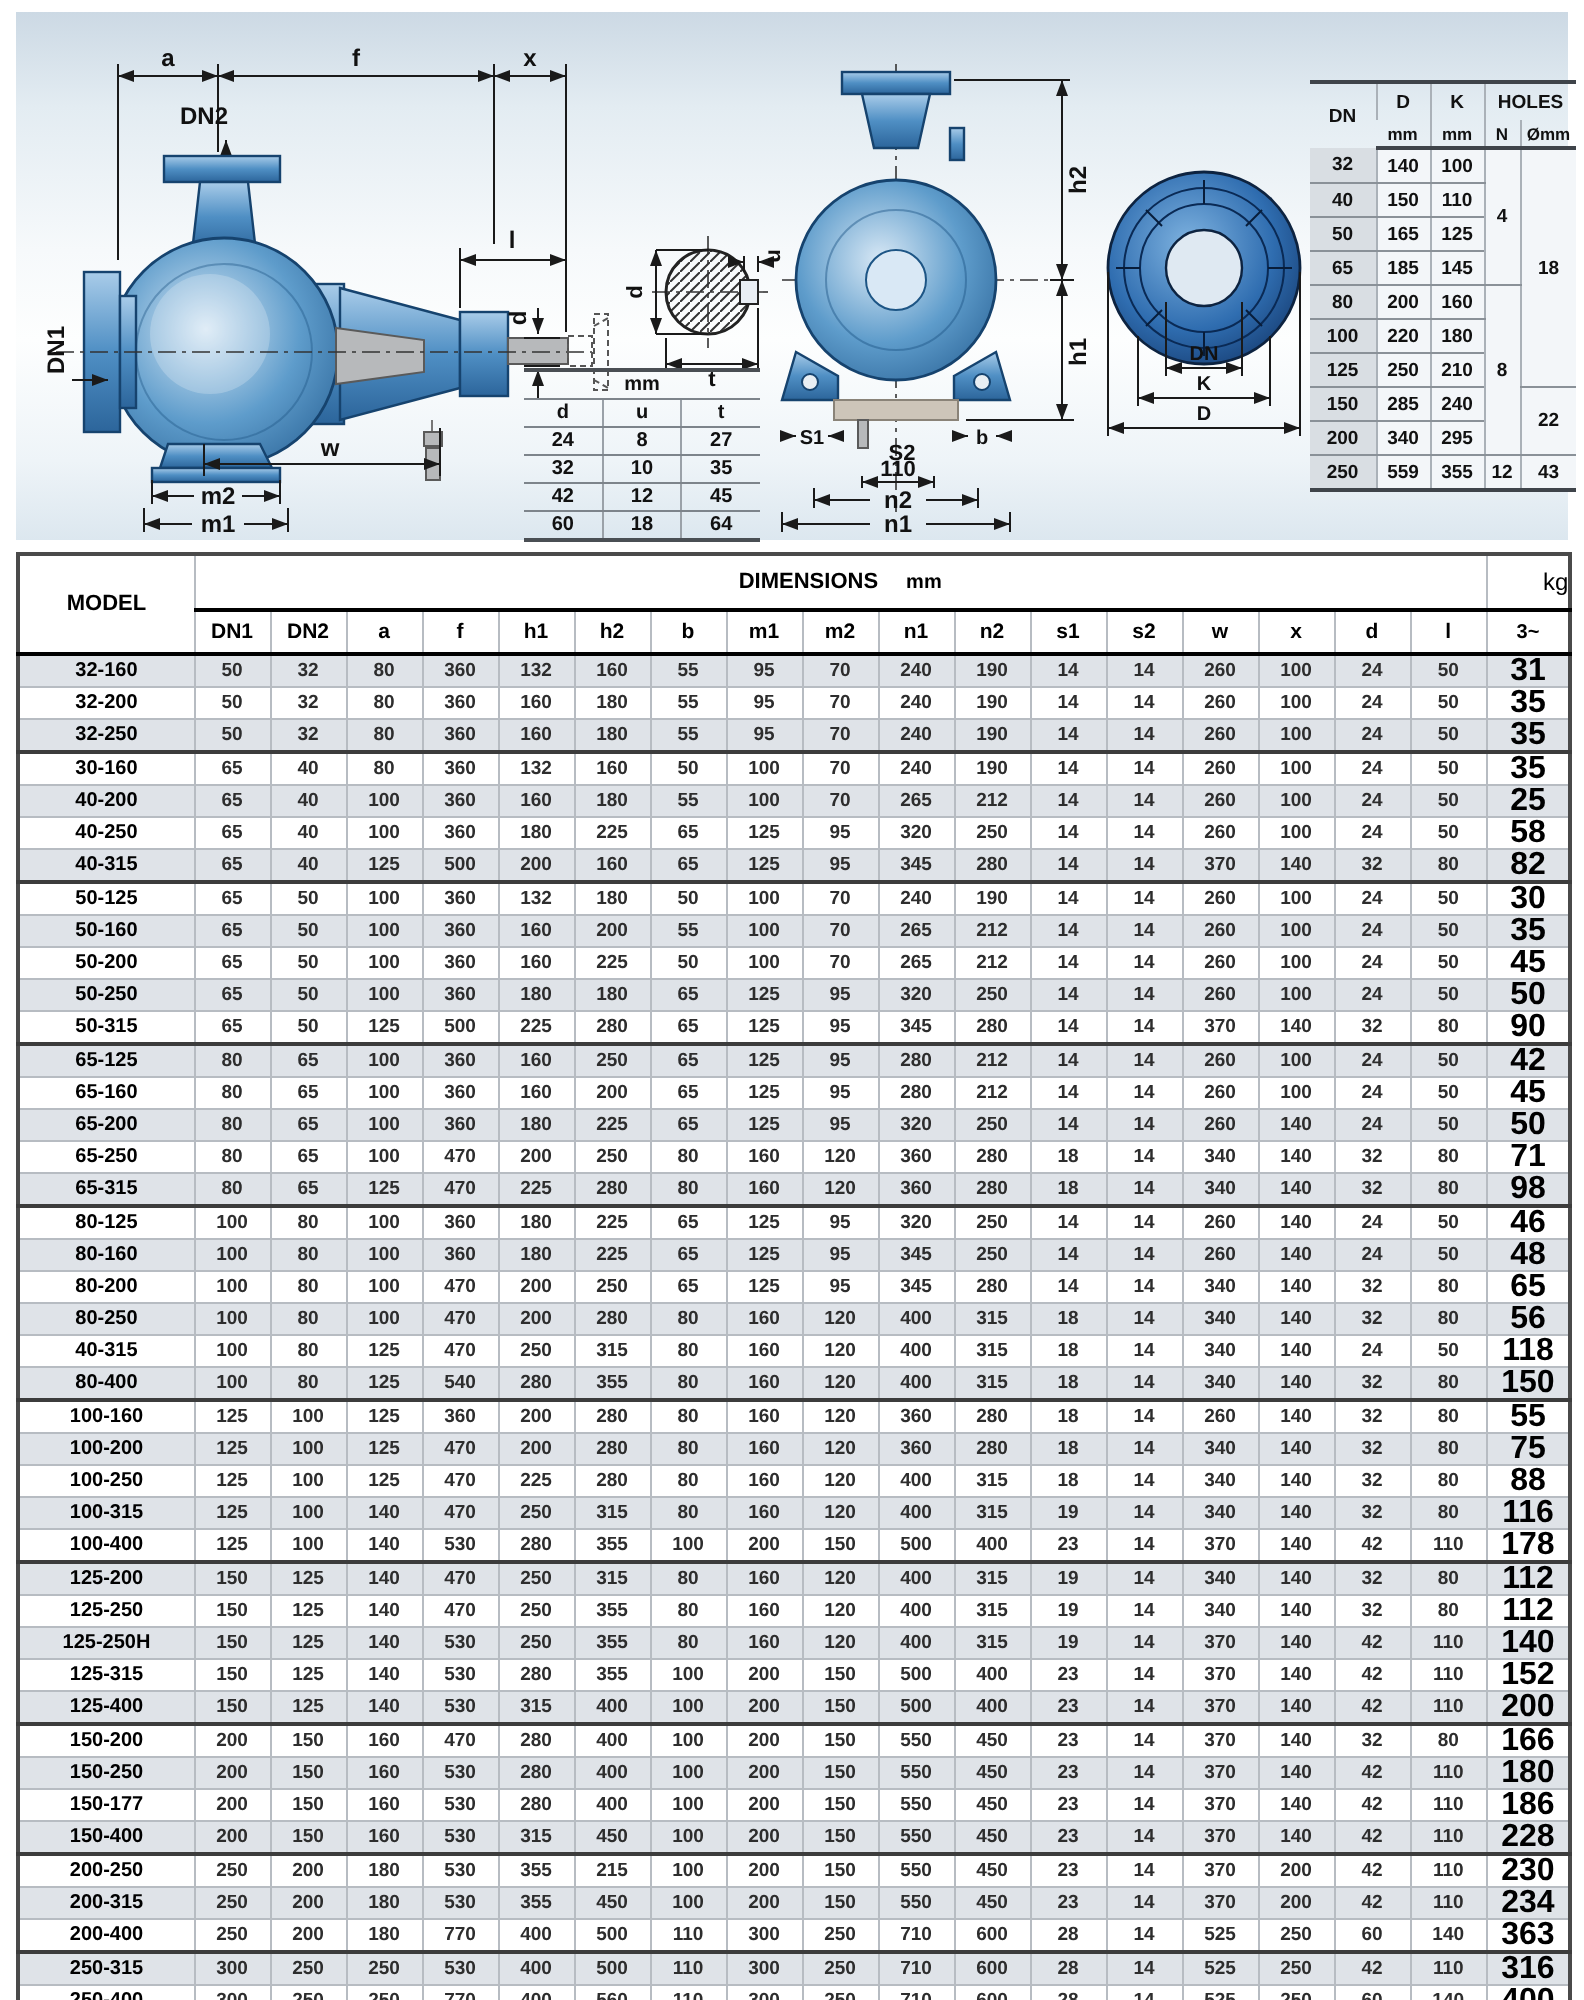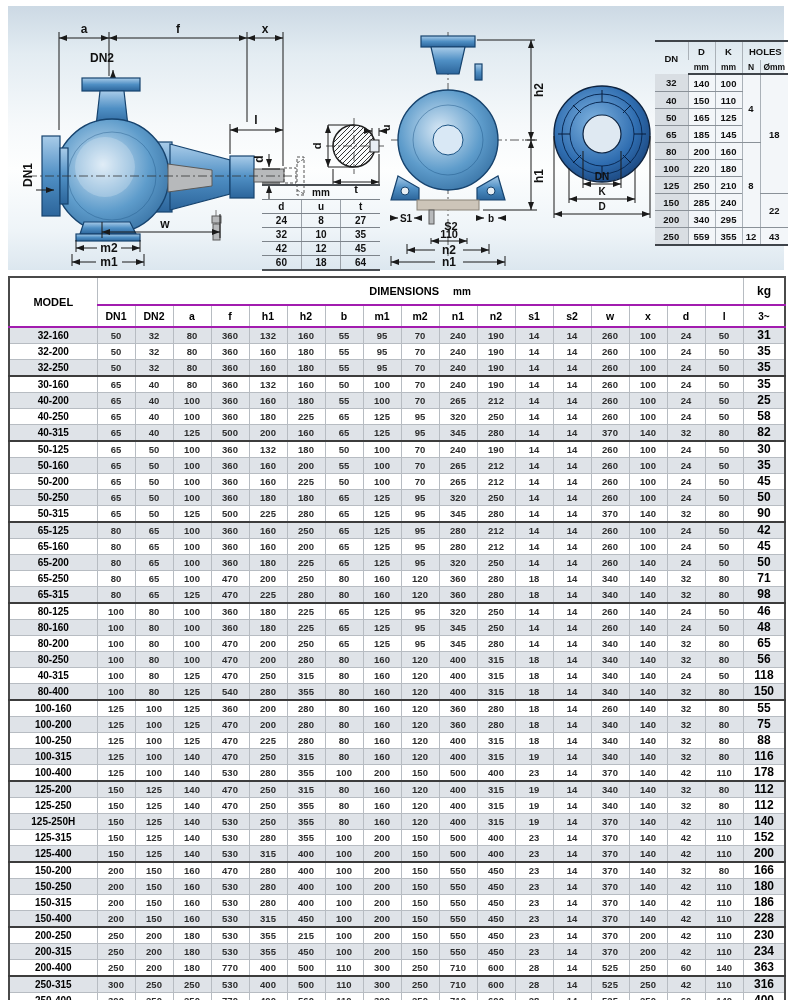--- a/index.html
+++ b/index.html
@@ -30,30 +30,30 @@
   .dn thead tr:first-child th{border-top:2px solid #3f444a;height:18px;border-bottom:none;}
   .dn thead tr+tr th{font-size:8.5px;border-bottom:2px solid #3f444a;height:13px;}
   .dn th+th,.dn td+td{border-left:1px solid #aab1b8;}
   .dn tbody tr:last-child td{border-bottom:2px solid #3f444a;}
   .dn td.dncol{background:#d9dee3;}
   .dn td.spancell{background:#f3f6f9;}
   
   .dim{position:absolute;left:8px;top:276px;width:776px;table-layout:fixed;
        border:2px solid #4a4a4a;}
   .dim th,.dim td{border:1px solid #b7bcc2;text-align:center;padding:0;}
-  .dim thead th{border-bottom:2px solid #a21caf;color:#000;}
+  .dim thead th{border-bottom:2px solid #000000;color:#000;}
   .dim .modelh{font-size:11px;font-weight:bold;}
   .dim .dimh{font-size:11px;font-weight:bold;height:26px;}
   .dim .dimh .unit{margin-left:14px;font-size:10px;}
-  .dim .kgh{font-size:12px;font-weight:bold;}
+  .dim .kgh{font-size:12px;font-weight:normal;text-align:right;}
   .dim .cols th{font-size:10.5px;font-weight:bold;height:20px;}
   .dim .cols .kgsub{font-size:10px;}
   .dim td{font-size:9.5px;font-weight:bold;color:#2d2d2d;height:11px;padding:2px 0;line-height:11px;}
   .dim td.model{font-size:10px;color:#000;}
-  .dim td.kg{font-size:12px;color:#000;}
+  .dim td.kg{font-size:16px;color:#000;}
   .dim tr.alt td{background:#dfe3e8;}
   .dim tr.grp td{border-top:2px solid #3c3c3c;}
 </style>
 </head>
 <body>
 
 <div class="page">
 
   <svg width="0" height="0">
     <defs>
@@ -1151,21 +1151,21 @@
           <td>450</td>
           <td>23</td>
           <td>14</td>
           <td>370</td>
           <td>140</td>
           <td>42</td>
           <td>110</td>
           <td class="kg">180</td>
         </tr>
         <tr>
-          <td class="model">150-315</td>
+          <td class="model">150-177</td>
           <td>200</td>
           <td>150</td>
           <td>160</td>
           <td>530</td>
           <td>280</td>
           <td>400</td>
           <td>100</td>
           <td>200</td>
           <td>150</td>
           <td>550</td>

